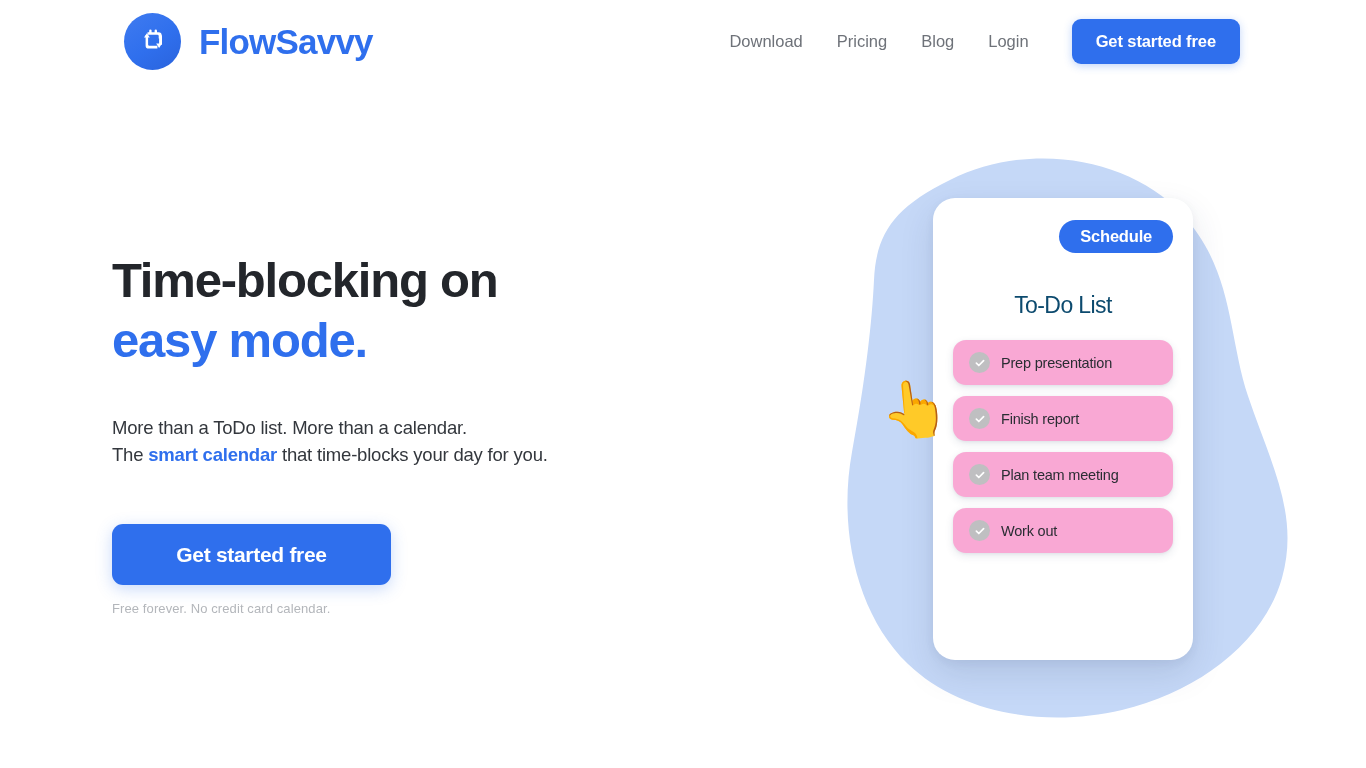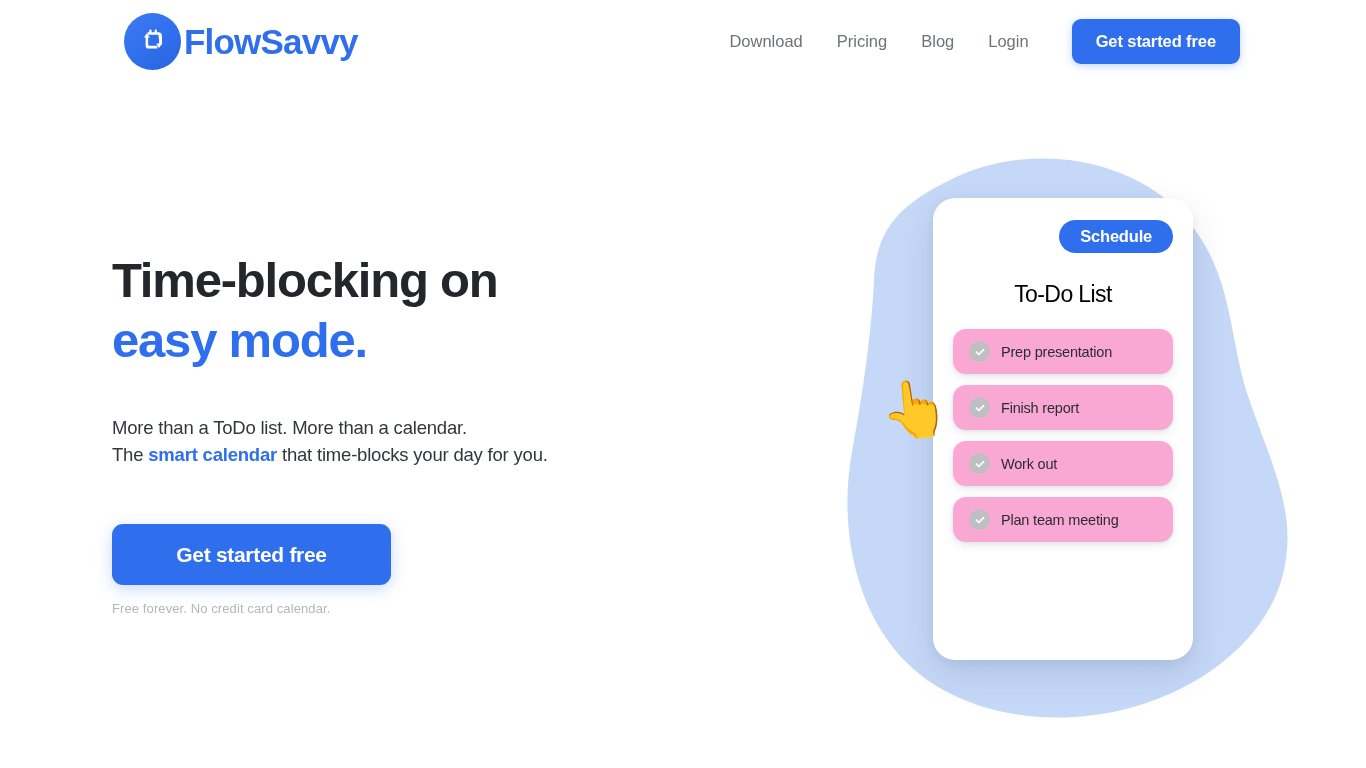--- a/index.html
+++ b/index.html
@@ -34,21 +34,21 @@
     height: 82px;
     display: flex;
     align-items: center;
     justify-content: space-between;
     padding: 0 126px 0 124px;
   }
 
   .brand {
     display: flex;
     align-items: center;
-    gap: 3px;
+    gap: 18px;
     text-decoration: none;
     cursor: pointer;
     text-align: center;
   }
 
   .brand-mark {
     width: 57px;
     height: 57px;
     border-radius: 50%;
     background: linear-gradient(145deg, #3f7bf0 0%, #2f6fed 55%, #2a63dc 100%);
@@ -206,25 +206,25 @@
     font-size: 16.5px;
     font-weight: 700;
     height: 33px;
     line-height: 33px;
     padding: 0 21px;
     border-radius: 17px;
     letter-spacing: -0.2px;
   }
 
   .todo-heading {
-    margin-top: 28px;
+    margin-top: 39px;
     text-align: center;
     font-size: 23px;
     font-weight: 400;
-    color: #000000;
+    color: #0c4a6e;
     letter-spacing: -0.6px;
   }
 
   .todo-items {
     margin-top: 21px;
     display: flex;
     flex-direction: column;
     gap: 11px;
     list-style: none;
   }
@@ -358,30 +358,30 @@
           </span>
           <span class="todo-label">Finish report</span>
         </li>
 
         <li class="todo-item">
           <span class="todo-check">
             <svg width="12" height="12" viewBox="0 0 12 12" aria-hidden="true">
               <path d="M2.4 6.2 L4.8 8.5 L9.6 3.6" stroke="#ffffff" stroke-width="1.7" stroke-linecap="round" stroke-linejoin="round" fill="none"></path>
             </svg>
           </span>
-          <span class="todo-label">Work out</span>
+          <span class="todo-label">Plan team meeting</span>
         </li>
 
         <li class="todo-item">
           <span class="todo-check">
             <svg width="12" height="12" viewBox="0 0 12 12" aria-hidden="true">
               <path d="M2.4 6.2 L4.8 8.5 L9.6 3.6" stroke="#ffffff" stroke-width="1.7" stroke-linecap="round" stroke-linejoin="round" fill="none"></path>
             </svg>
           </span>
-          <span class="todo-label">Plan team meeting</span>
+          <span class="todo-label">Work out</span>
         </li>
 
       </ul>
     </div>
 
     <div class="pointer-hand">👆</div>
 
   </section>
 
 </div>

